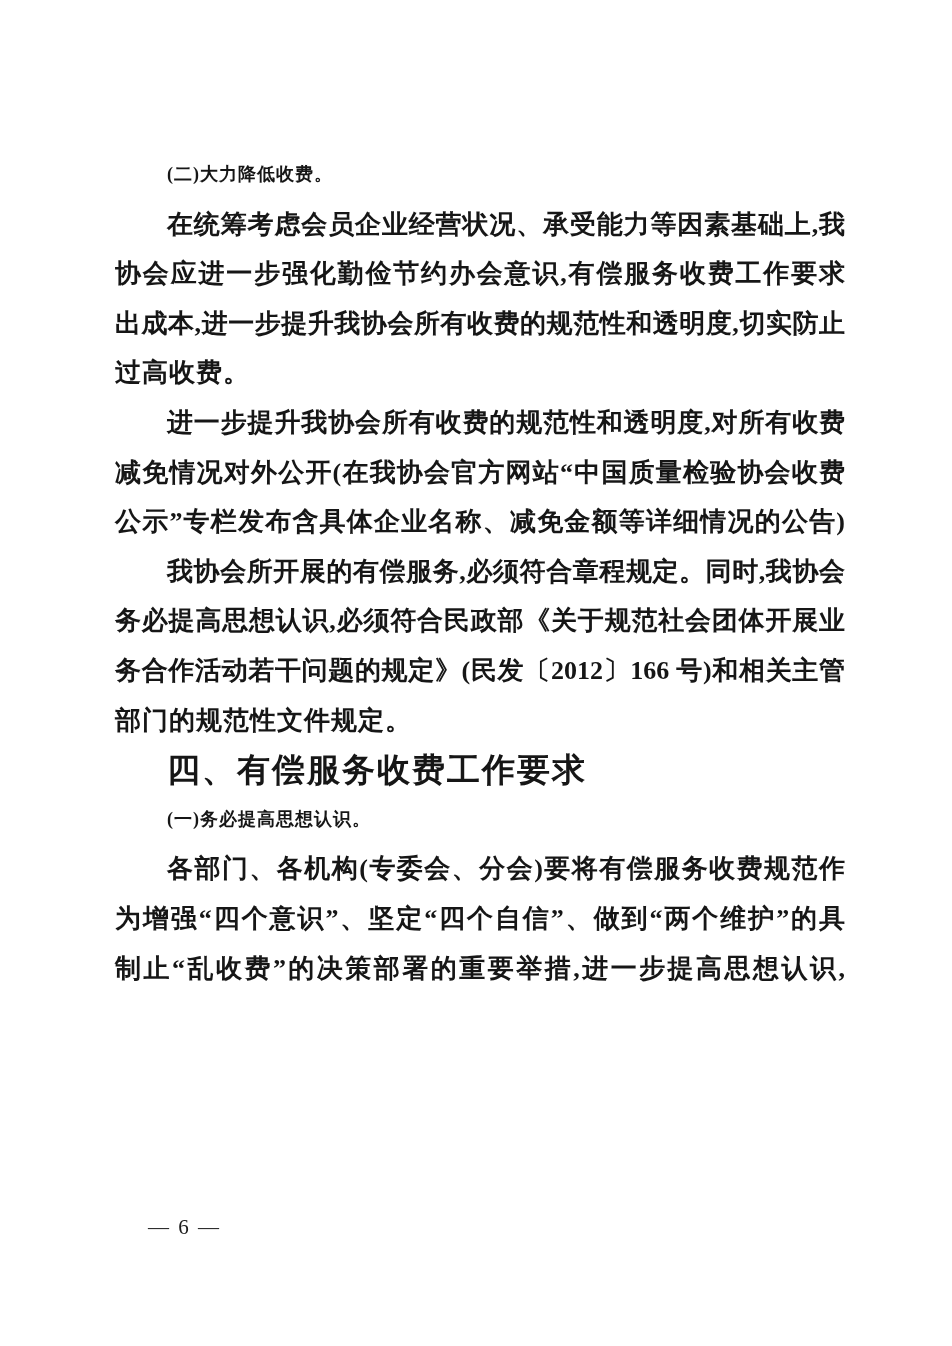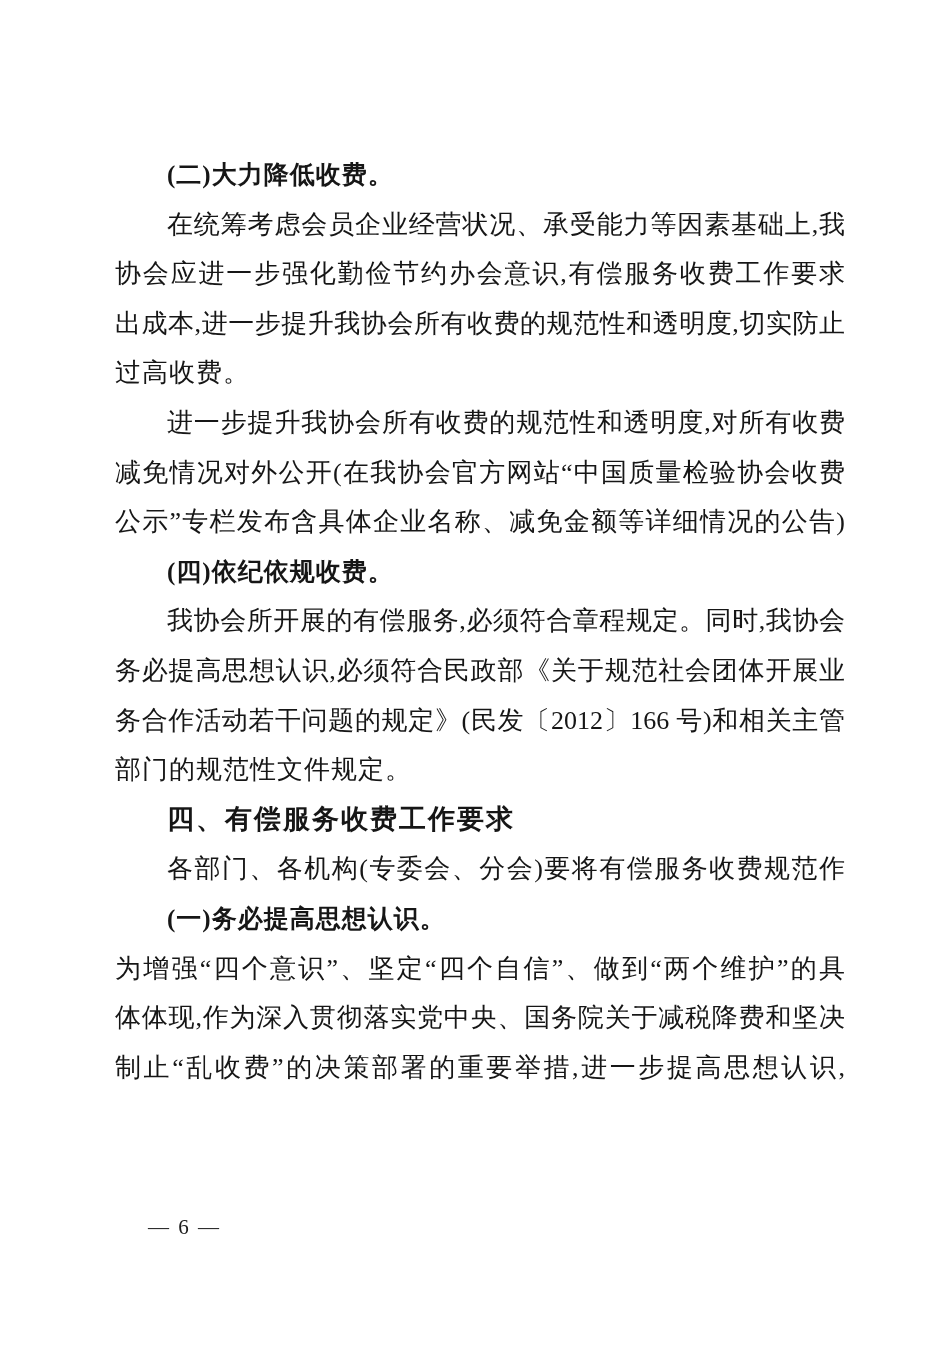--- a/index.html
+++ b/index.html
@@ -19,36 +19,37 @@
     top: 150px;
     width: 730px;
   }
   .line {
     height: 49.6px;
     line-height: 49.6px;
     font-size: 26px;
     white-space: nowrap;
     text-align: left;
     letter-spacing: 1px;
+    font-weight: bold;
   }
   .line.fill {
     text-align: justify;
     text-align-last: justify;
     letter-spacing: 0;
   }
   .line.indent { padding-left: 52px; }
   .line.subheading {
     font-weight: bold;
-    font-size: 25px;
+    font-size: 18px;
     padding-left: 52px;
     letter-spacing: 1px;
   }
   .line.heading-1 {
     font-weight: bold;
-    font-size: 27px;
+    font-size: 33px;
     padding-left: 52px;
     font-family: "Liberation Sans", "DejaVu Sans", sans-serif;
     letter-spacing: 2px;
   }
   .page-number {
     position: absolute;
     left: 148px;
     top: 1215px;
     font-size: 21px;
     letter-spacing: 2px;
@@ -62,26 +63,24 @@
 <div class="page">
   <div class="content">
       <div class="line subheading">(二)大力降低收费。</div>
       <div class="line fill indent">在统筹考虑会员企业经营状况、承受能力等因素基础上,我</div>
       <div class="line fill">协会应进一步强化勤俭节约办会意识,有偿服务收费工作要求</div>
       <div class="line fill">出成本,进一步提升我协会所有收费的规范性和透明度,切实防止</div>
       <div class="line">过高收费。</div>
       <div class="line fill indent">进一步提升我协会所有收费的规范性和透明度,对所有收费</div>
       <div class="line fill">减免情况对外公开(在我协会官方网站“中国质量检验协会收费</div>
       <div class="line fill">公示”专栏发布含具体企业名称、减免金额等详细情况的公告)</div>
-      <div class="line subheading">(四)依纪依规收费。</div>
       <div class="line fill indent">我协会所开展的有偿服务,必须符合章程规定。同时,我协会</div>
       <div class="line fill">务必提高思想认识,必须符合民政部《关于规范社会团体开展业</div>
       <div class="line fill">务合作活动若干问题的规定》(民发〔2012〕166 号)和相关主管</div>
       <div class="line">部门的规范性文件规定。</div>
       <div class="line heading-1">四、有偿服务收费工作要求</div>
+      <div class="line subheading">(一)务必提高思想认识。</div>
       <div class="line fill indent">各部门、各机构(专委会、分会)要将有偿服务收费规范作</div>
-      <div class="line subheading">(一)务必提高思想认识。</div>
       <div class="line fill">为增强“四个意识”、坚定“四个自信”、做到“两个维护”的具</div>
-      <div class="line fill">体体现,作为深入贯彻落实党中央、国务院关于减税降费和坚决</div>
       <div class="line fill">制止“乱收费”的决策部署的重要举措,进一步提高思想认识,</div>
     </div>
   <div class="page-number">— 6 —</div>
 </div>
 
 </body></html>

